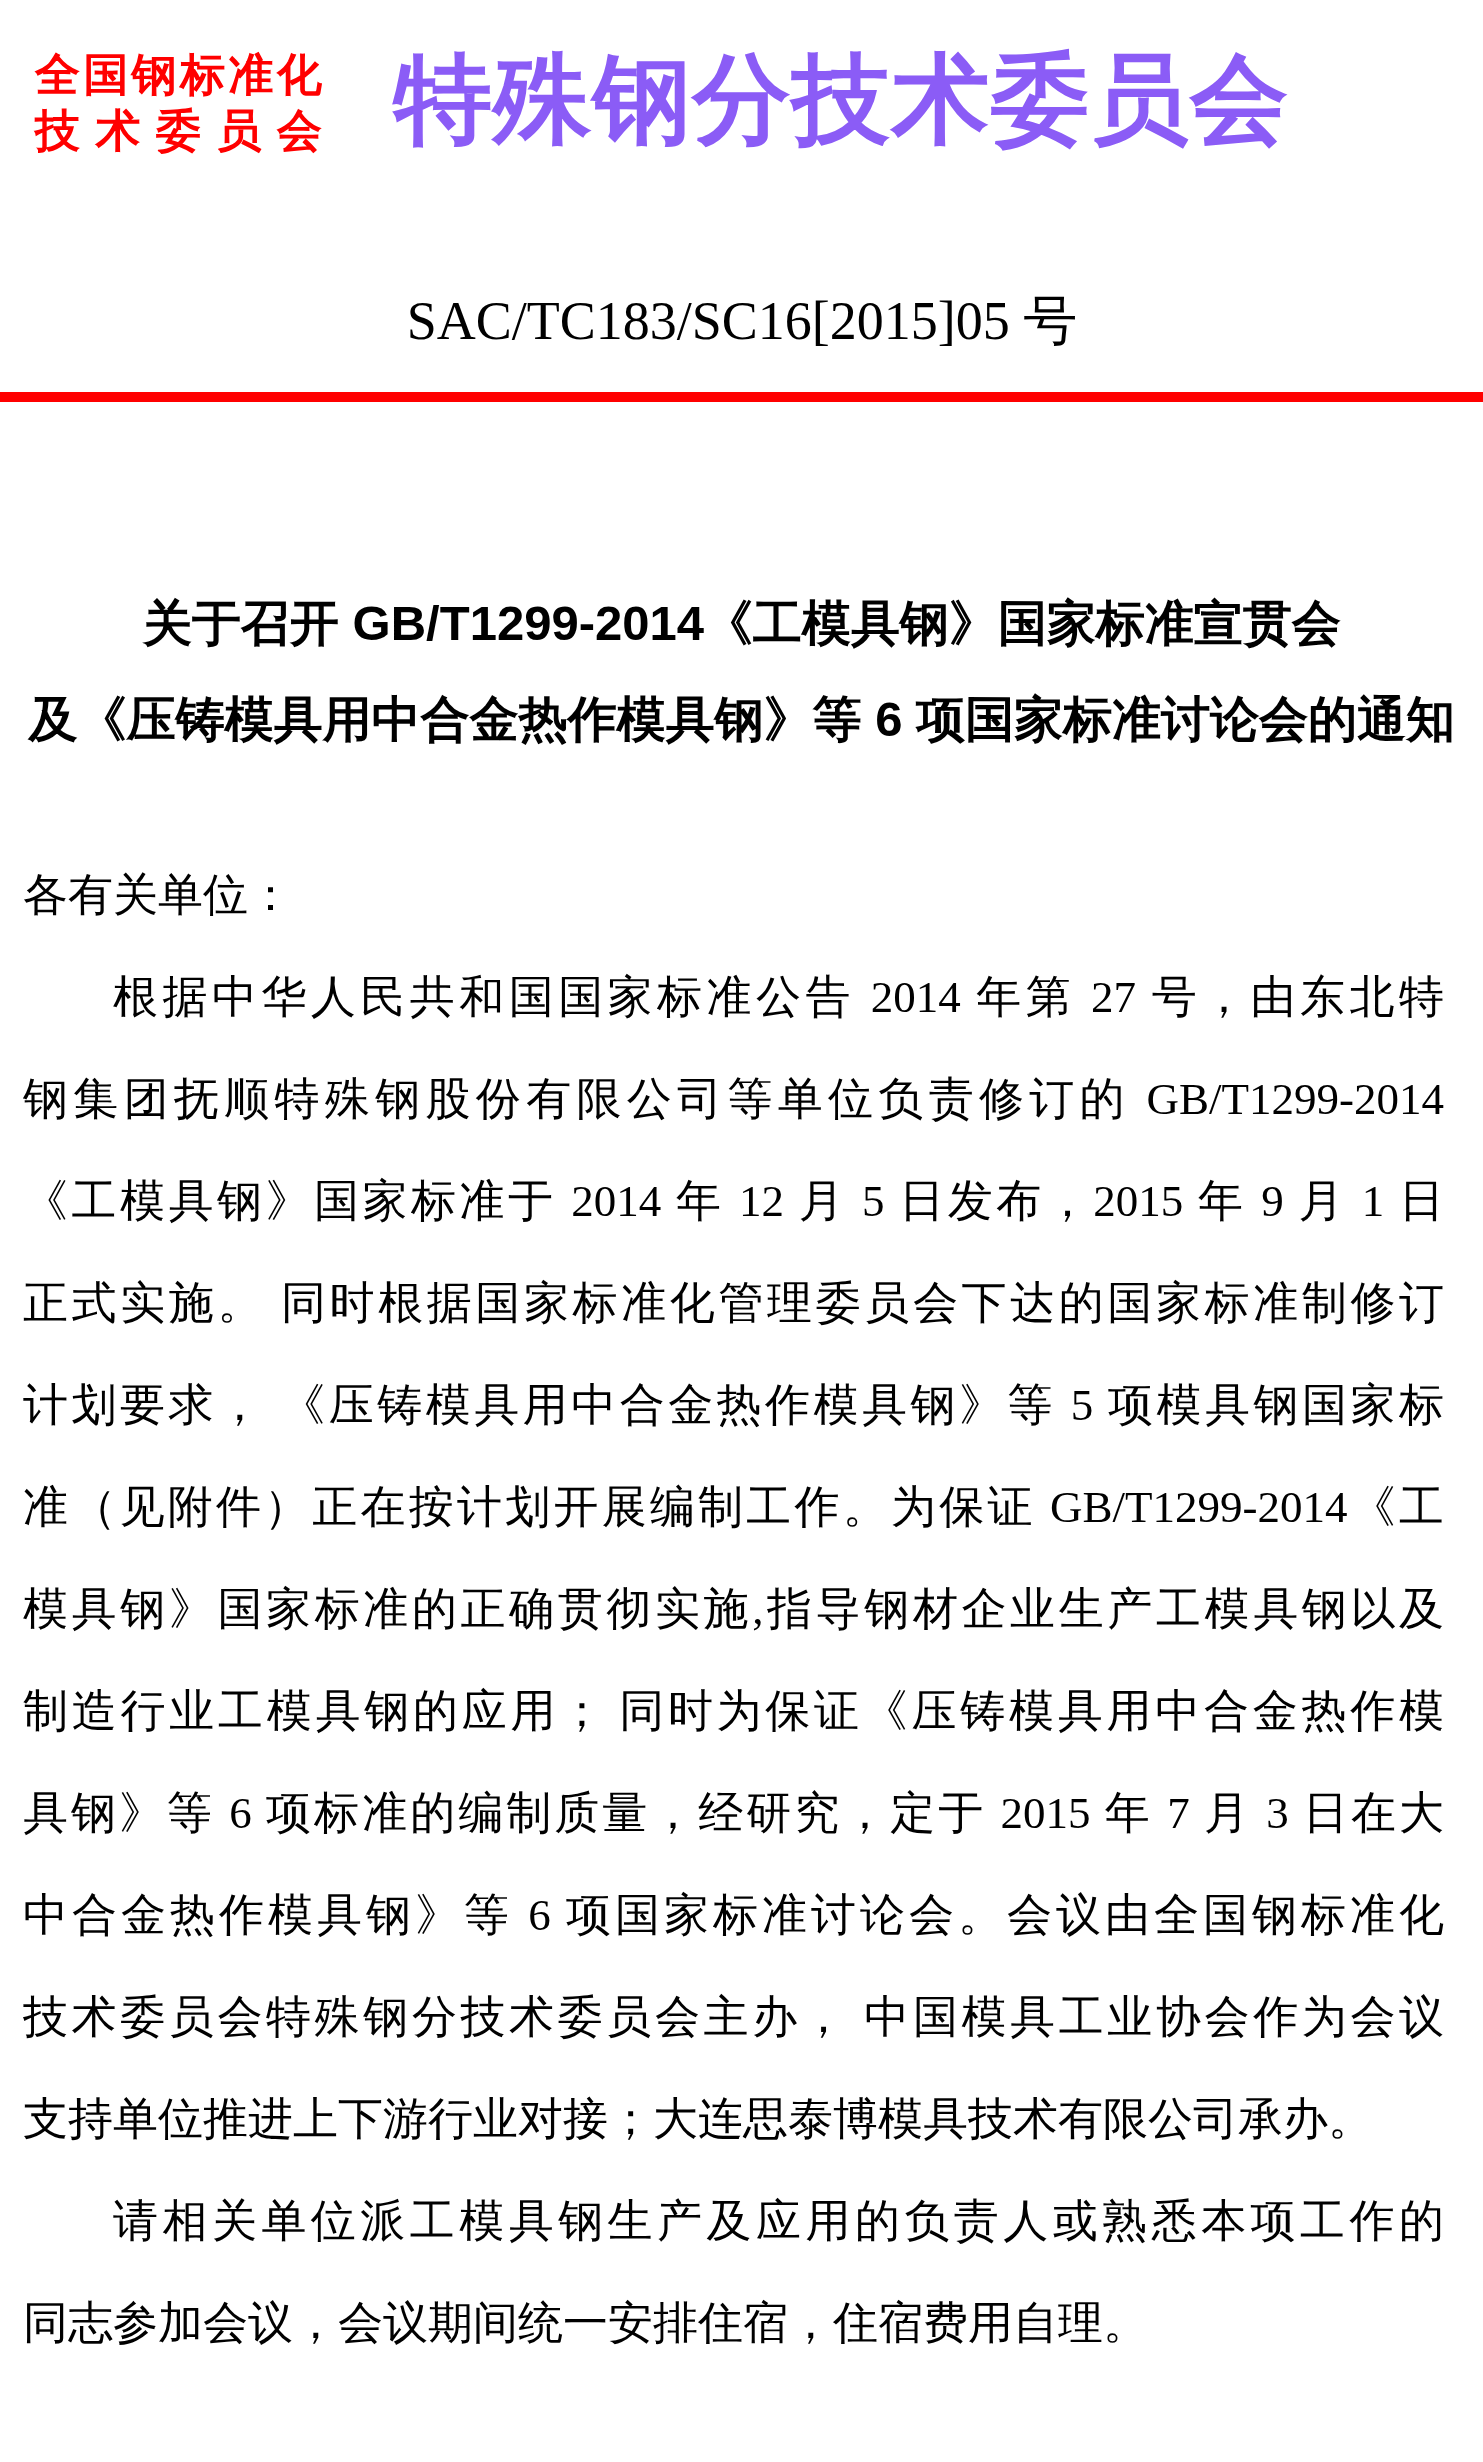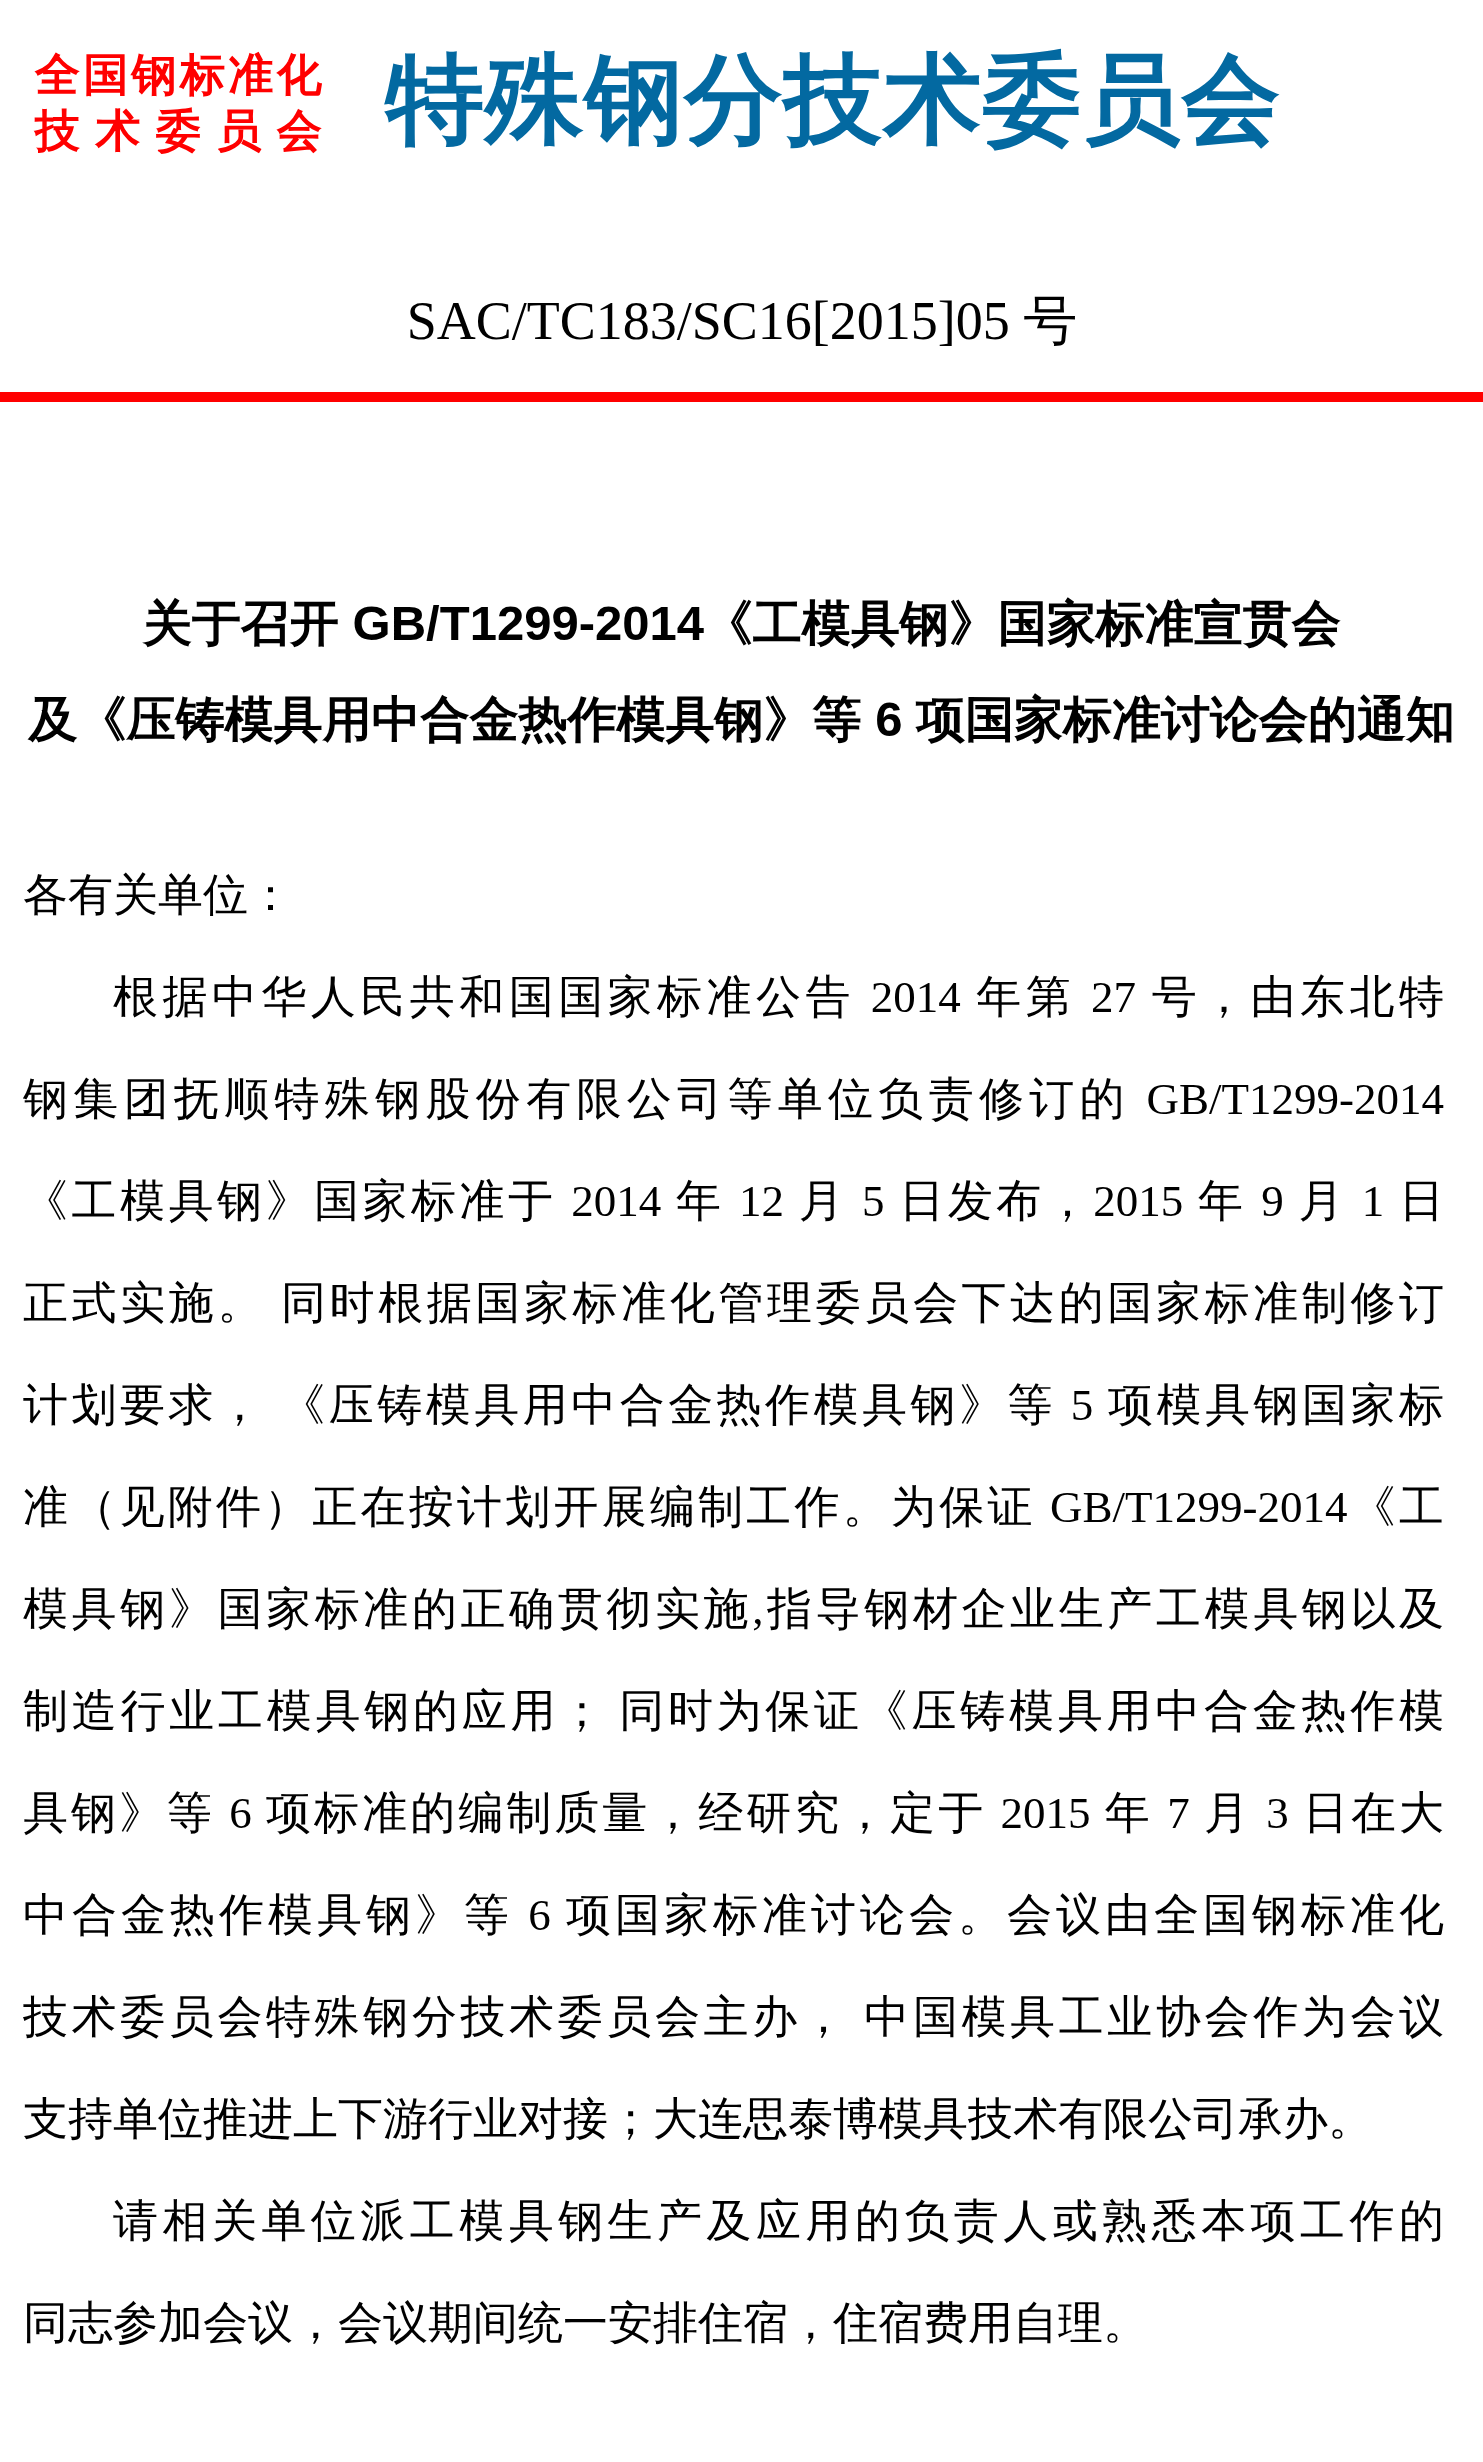--- a/index.html
+++ b/index.html
@@ -28,25 +28,25 @@
     font-size: 45px;
     line-height: 56px;
     font-family: "Liberation Serif", "DejaVu Serif", serif;
   }
   .org-small .org-line {
     display: block;
     text-align: justify;
     text-align-last: justify;
   }
   .org-large {
-    color: #0369a1;
+    color: #8b5cf6;
     font-weight: 700;
     font-size: 98px;
     line-height: 1.18;
-    margin-left: 20px;
+    margin-left: 28px;
     letter-spacing: 1.5px;
     white-space: nowrap;
     font-family: "Liberation Serif", "DejaVu Serif", serif;
   }
 
   
   .doc-number {
     margin-top: 135px;
     text-align: center;
     font-size: 54px;

